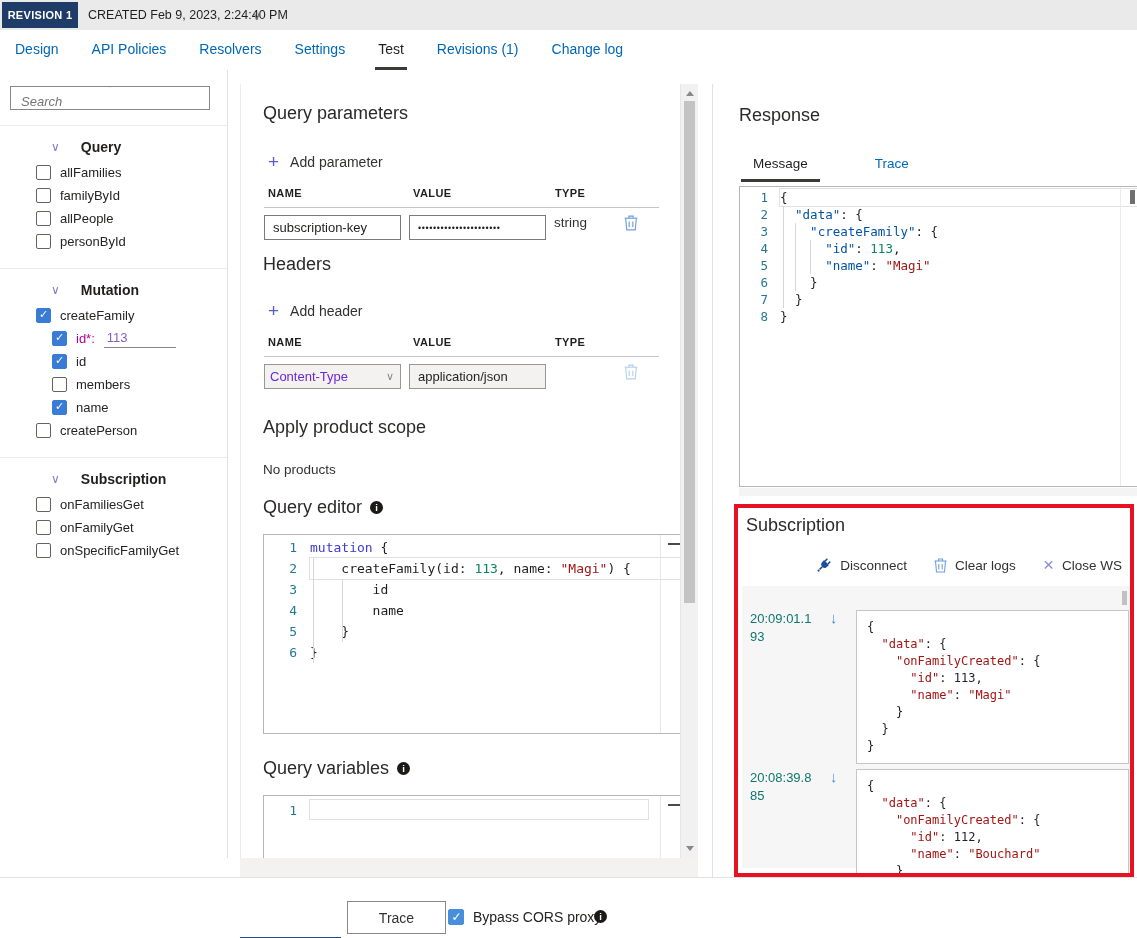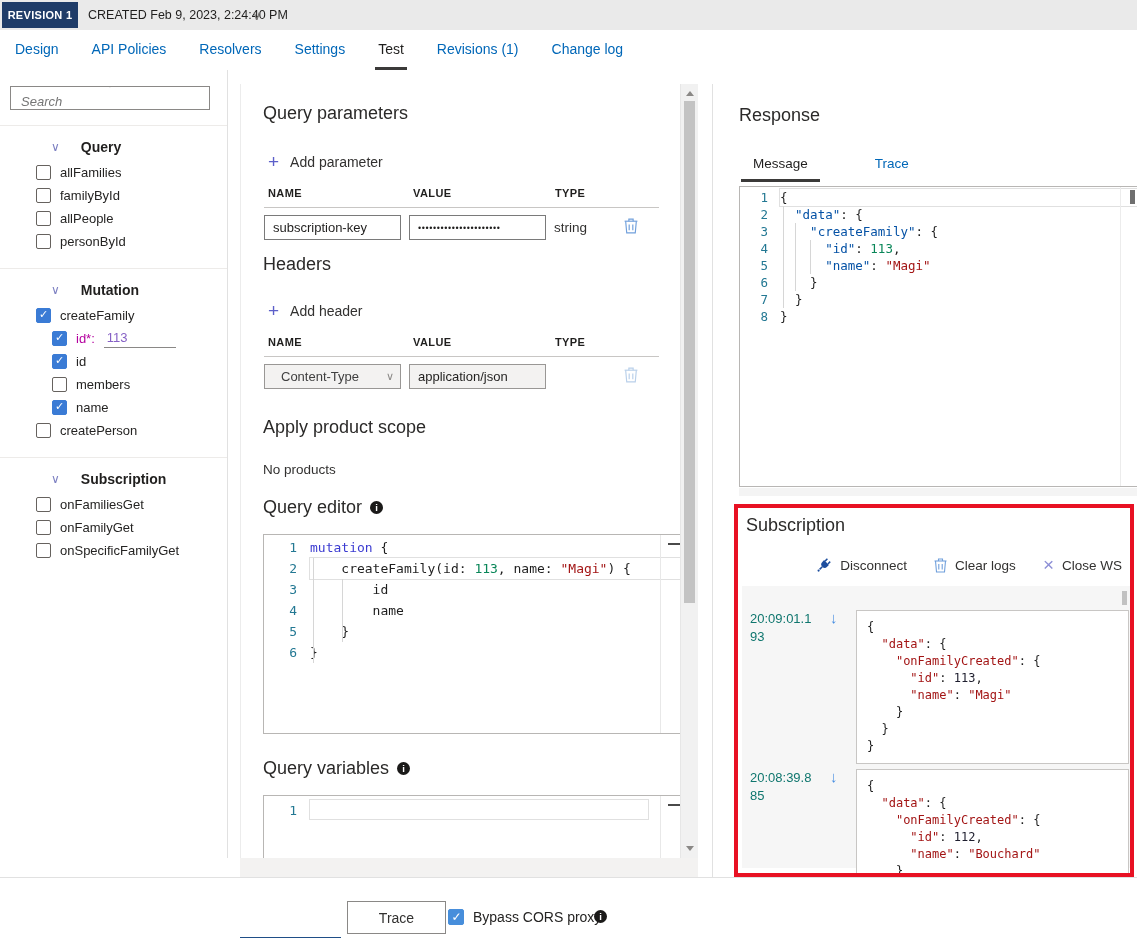--- a/index.html
+++ b/index.html
@@ -39,26 +39,26 @@
   
   .midpanel { position:absolute; left:240px; top:84px; width:440px; height:774px; background:#fff; border-left:1px solid #ececec; overflow:hidden; }
   .h18 { font-size:18px; font-weight:400; color:#2b2a29; }
   .mp-title { margin:19px 0 0 22px; }
   .cmd { display:flex; align-items:center; gap:11px; margin:30px 0 0 27px; font-size:14px; color:#323130; cursor:pointer; }
   .plus { color:#5c5fc9; font-size:19px; line-height:14px; }
   .plus::before { content:"+"; }
   .cols { display:flex; margin:17px 0 0 27px; font-size:11px; font-weight:bold; letter-spacing:.4px; color:#201f1e; }
   .col-name { width:145px; } .col-value { width:142px; } .col-type { flex:1; }
   .rule { height:1px; background:#c8c6c4; margin:8px 0 0 23px; width:395px; }
-  .param-row { display:flex; align-items:center; margin:7px 0 0 23px; }
+  .param-row { display:flex; align-items:flex-start; margin:7px 0 0 23px; }
   .txt { height:25px; border:1px solid #7a7a7a; padding:0 8px; font-size:13px; color:#201f1e; background:#fff; width:137px; font-family:inherit; outline:none; }
   .masked { margin-left:8px; letter-spacing:.6px; font-size:9px; }
   .type-txt { margin-left:8px; width:58px; font-size:13.5px; }
   .trash-btn { margin-left:12px; background:none; border:none; cursor:pointer; padding:0; }
-  .sel { display:flex; align-items:center; justify-content:space-between; width:137px; height:25px; background:#f3f2f1; border:1px solid #999795; padding:0 6px 0 16px; font-size:13px; color:#404040; }
+  .sel { display:flex; align-items:center; justify-content:space-between; width:137px; height:25px; background:#f3f2f1; border:1px solid #999795; padding:0 6px 0 5px; font-size:13px; color:#6d28d9; }
   .sel-chev { color:#8a8886; font-size:11px; } .sel-chev::before { content:"∨"; }
   .gray { background:#f3f2f1; border-color:#999795; margin-left:8px; }
   .no-products { margin:24px 0 0 22px; font-size:13.5px; }
   .title-info { display:flex; align-items:center; gap:8px; }
   .info { display:inline-block; width:13px; height:13px; border-radius:50%; background:#1b1a19; color:#fff; font-size:9.5px; font-weight:bold; text-align:center; line-height:13px; }
   .info::before { content:"i"; }
 
   .editor { position:relative; margin:16px 0 0 22px; width:426px; border:1px solid #b8b6b4; background:#fff;
             font-family:"DejaVu Sans Mono",monospace; font-size:13px; line-height:21px; color:#1e1e1e; overflow:hidden; }
   .ed-line { display:flex; }

